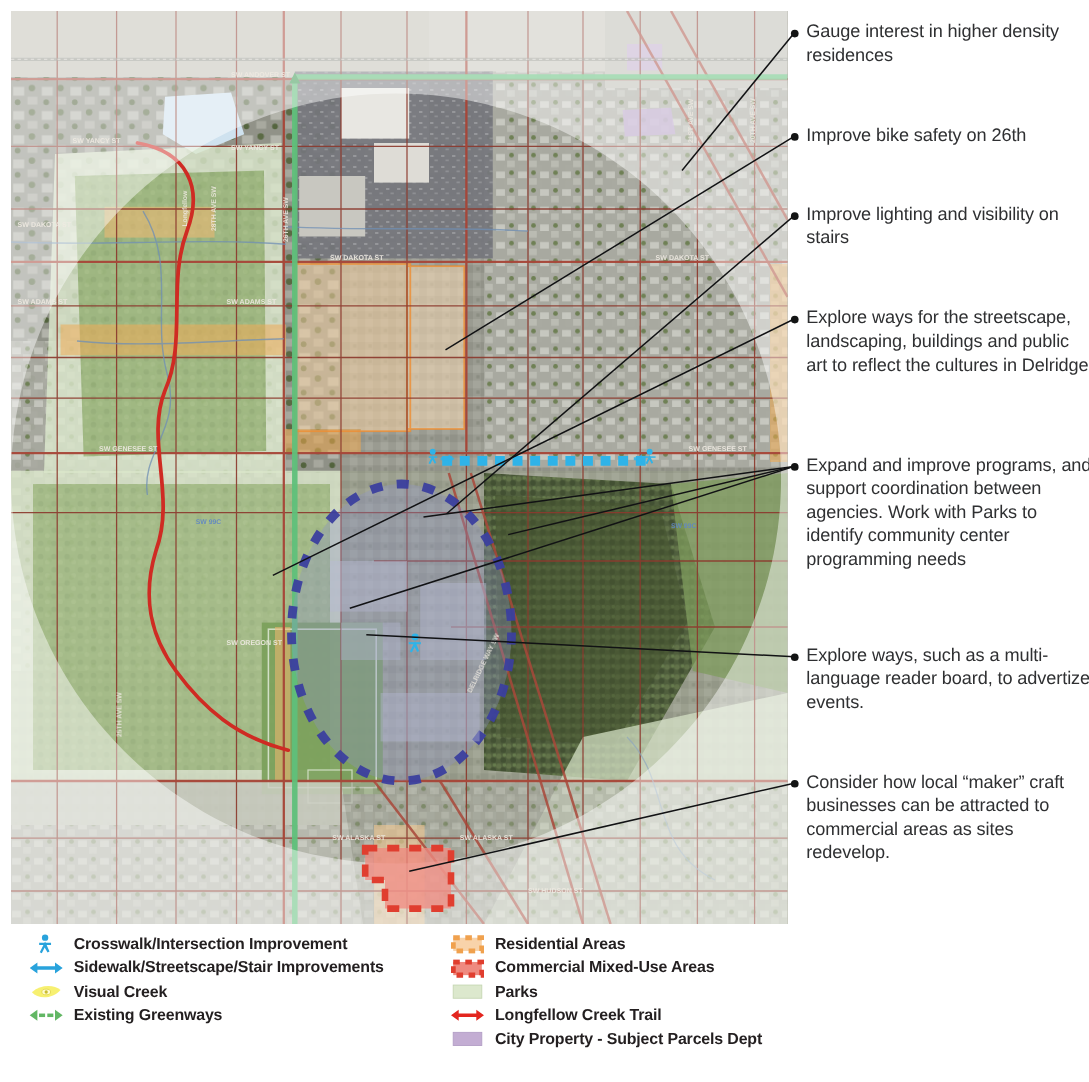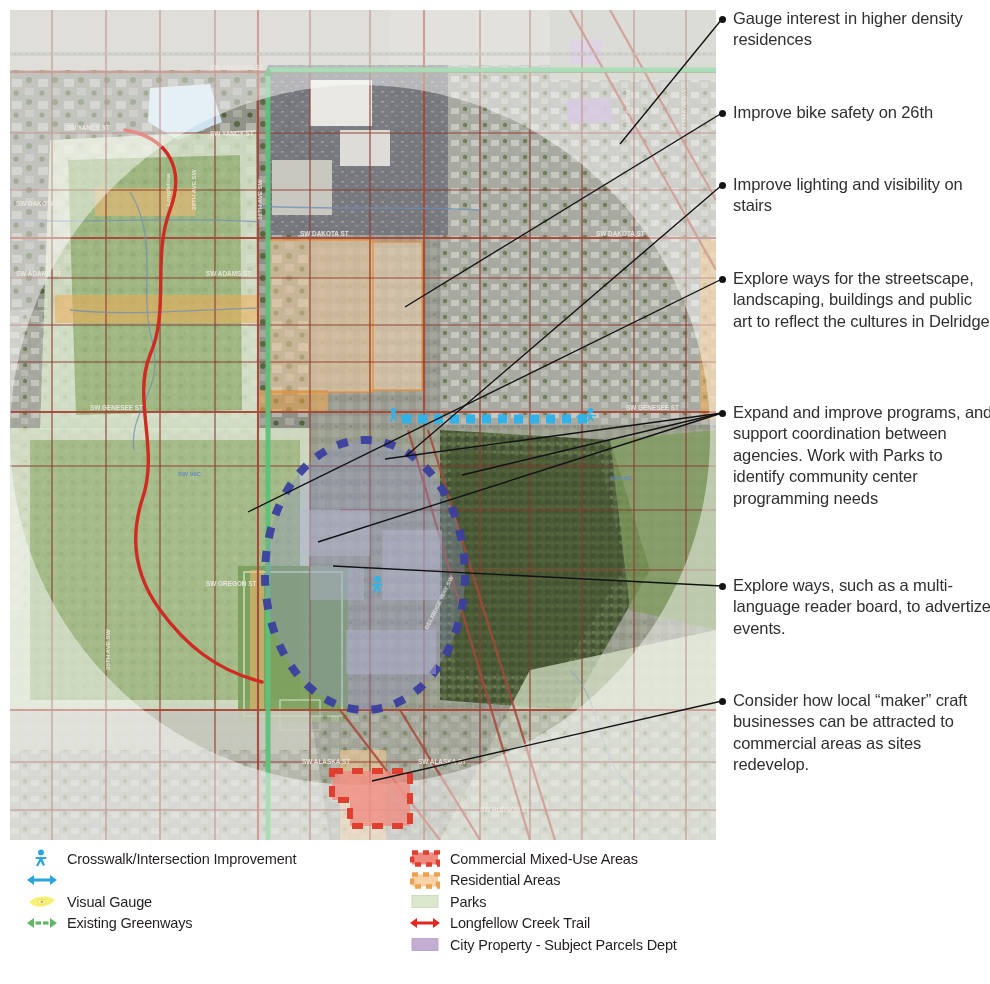--- a/index.html
+++ b/index.html
@@ -23,21 +23,21 @@
     left: 10px; top: 10px;
     width: 706px; height: 830px;
     overflow: hidden;
     background: #b9b6ae;
   }
   #map-svg { position: absolute; left: 0; top: 0; }
 
   
   #callout-layer {
     position: absolute;
-    left: 0; top: 1px;
+    left: 0; top: 12px;
     width: 990px; height: 840px;
     pointer-events: none;
   }
   .callout {
     position: absolute;
     width: 262px;
     color: #2f3032;
     font-size: 16.5px;
     line-height: 1.30;
     letter-spacing: -0.1px;
@@ -57,20 +57,21 @@
     width: 990px; height: 136px;
     background: #ffffff;
   }
   .legend-col { position: absolute; top: 0; }
   #legend-col-left  { left: 22px; width: 400px; }
   #legend-col-right { left: 405px; width: 420px; }
   .legend-row {
     display: flex;
     align-items: center;
     height: 21.5px;
+    font-weight: bold;
   }
   .legend-swatch {
     width: 40px;
     flex: 0 0 40px;
     display: flex;
     align-items: center;
     justify-content: center;
     height: 21.5px;
   }
   .legend-label {
@@ -397,65 +398,66 @@
           <span class="legend-label">Crosswalk/Intersection Improvement</span>
         </div>
         <div class="legend-row">
           <span class="legend-swatch">
     <svg width="34" height="16" viewBox="0 0 34 16">
               <g fill="#29a3dc">
         <path d="M2 8 L9 3 L9 6.4 L25 6.4 L25 3 L32 8 L25 13 L25 9.6 L9 9.6 L9 13 Z"></path>
               </g>
             </svg>
           </span>
+          <span class="legend-label">Sidewalk/Streetscape/Stair Improvements</span>
         </div>
         <div class="legend-row">
           <span class="legend-swatch">
     <svg width="30" height="16" viewBox="0 0 30 16">
               <g>
                 <path d="M2 8 C10 1 22 1 28 6 C21 14 8 15 2 8 Z" fill="#f6ee62" opacity="0.9"></path>
         <ellipse cx="15" cy="7.8" rx="4" ry="2.6" fill="#fffbd0" stroke="#e2d74a" stroke-width="0.8"></ellipse>
         <circle cx="15" cy="7.8" r="1.5" fill="#c9bd33"></circle>
               </g>
             </svg>
           </span>
-          <span class="legend-label">Visual Gauge</span>
+          <span class="legend-label">Visual Creek</span>
         </div>
         <div class="legend-row">
           <span class="legend-swatch">
     <svg width="34" height="16" viewBox="0 0 34 16">
               <g fill="#62b764">
         <path d="M2 8 L9 3 L9 13 Z"></path>
                 <rect x="10.5" y="6.4" width="5.5" height="3.2"></rect>
         <rect x="18" y="6.4" width="5.5" height="3.2"></rect>
         <path d="M32 8 L25 3 L25 13 Z"></path>
               </g>
             </svg>
           </span>
           <span class="legend-label">Existing Greenways</span>
         </div>
       </div>
     <div class="legend-col" id="legend-col-right">
         <div class="legend-row">
           <span class="legend-swatch">
     <svg width="30" height="17" viewBox="0 0 30 17">
+              <rect x="2" y="2.5" width="26" height="12" fill="#f8d3aa"></rect>
+        <rect x="2" y="2.5" width="26" height="12" fill="none" stroke="#f0a14e" stroke-width="4.6" stroke-dasharray="6 5"></rect>
+            </svg>
+          </span>
+          <span class="legend-label">Residential Areas</span>
+        </div>
+        <div class="legend-row">
+          <span class="legend-swatch">
+    <svg width="30" height="17" viewBox="0 0 30 17">
               <rect x="2" y="2.5" width="26" height="12" fill="#ef8a80"></rect>
         <rect x="2" y="2.5" width="26" height="12" fill="none" stroke="#e03e2f" stroke-width="4.6" stroke-dasharray="6 5"></rect>
             </svg>
           </span>
           <span class="legend-label">Commercial Mixed-Use Areas</span>
-        </div>
-        <div class="legend-row">
-          <span class="legend-swatch">
-    <svg width="30" height="17" viewBox="0 0 30 17">
-              <rect x="2" y="2.5" width="26" height="12" fill="#f8d3aa"></rect>
-        <rect x="2" y="2.5" width="26" height="12" fill="none" stroke="#f0a14e" stroke-width="4.6" stroke-dasharray="6 5"></rect>
-            </svg>
-          </span>
-          <span class="legend-label">Residential Areas</span>
         </div>
         <div class="legend-row">
           <span class="legend-swatch">
     <svg width="30" height="17" viewBox="0 0 30 17">
               <rect x="2" y="2.5" width="26" height="12" fill="#dce8cd" stroke="#c5d6b2" stroke-width="0.8"></rect>
             </svg>
           </span>
           <span class="legend-label">Parks</span>
         </div>
         <div class="legend-row">

